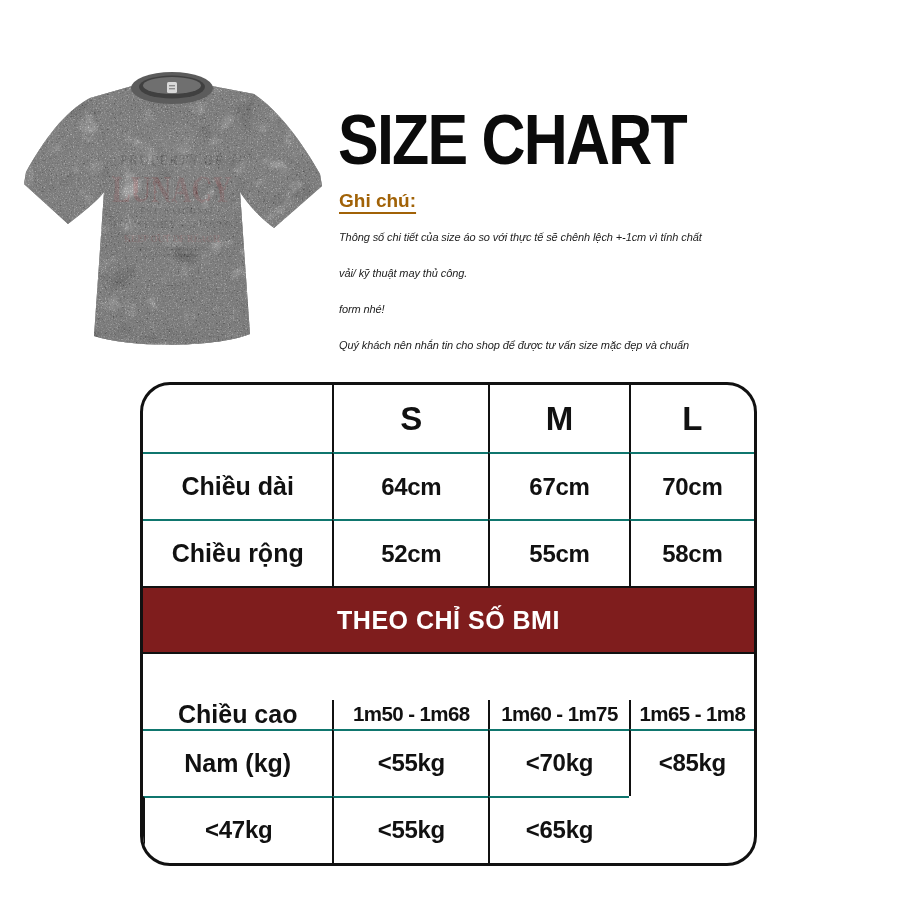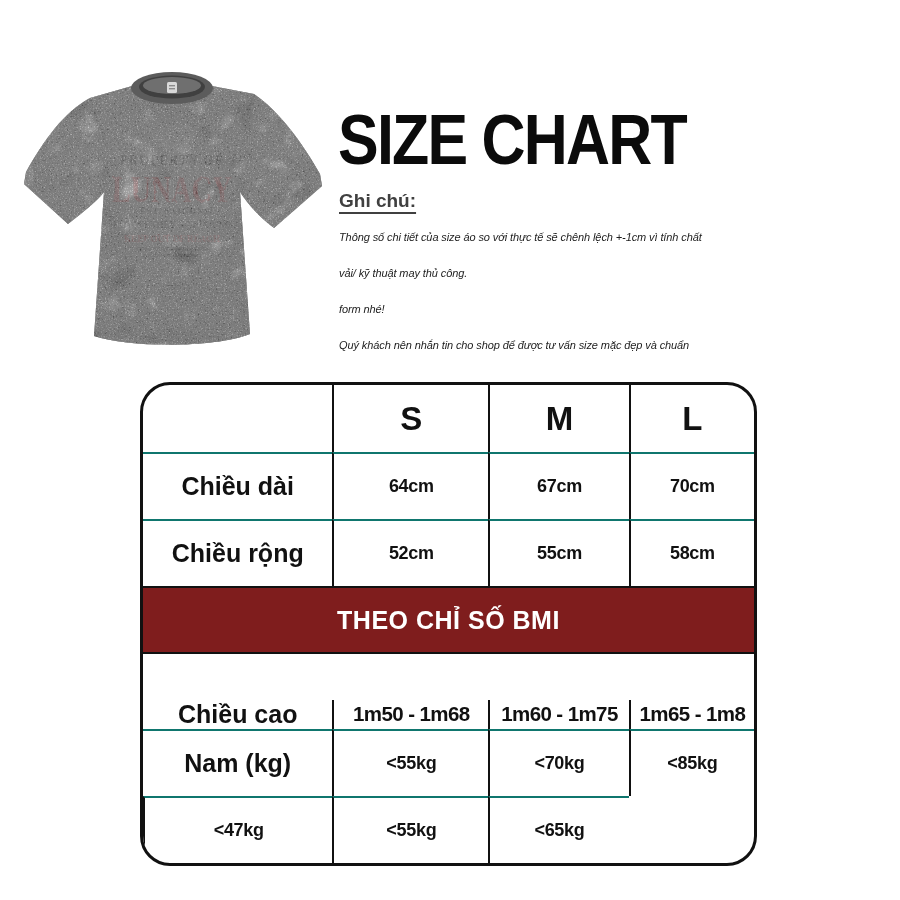--- a/index.html
+++ b/index.html
@@ -14,21 +14,21 @@
   }
 
   
   .page-title{
     position:absolute;left:338px;top:100px;
     font-size:70px;font-weight:800;letter-spacing:-2px;color:#0b0b0b;
     transform:scaleX(.87);transform-origin:left top;white-space:nowrap;
   }
   .note-heading{
     position:absolute;left:339px;top:190px;
-    font-size:19px;font-weight:700;color:#404040;
+    font-size:19px;font-weight:700;color:#a16207;
     text-decoration:underline;text-decoration-thickness:2px;text-underline-offset:5px;
   }
   .notes{
     position:absolute;left:339px;top:219px;width:545px;
     font-size:11px;line-height:36px;color:#1c1c1c;letter-spacing:-.1px;font-style:italic;
   }
   .note-line{white-space:nowrap;}
 
   
   .size-table{
@@ -41,21 +41,21 @@
   }
   .cell{
     display:flex;align-items:center;justify-content:center;
     border-left:2px solid #111;border-top:2px solid #0f766e;
     text-align:center;box-sizing:border-box;padding:0 2px;
   }
   .cell.first-col{border-left:none;}
   .cell.first-row{border-top:none;}
   .col-head{font-size:33px;font-weight:700;}
   .row-label{font-size:25px;font-weight:700;}
-  .val{font-size:18px;font-weight:700;letter-spacing:-.3px;}
+  .val{font-size:24px;font-weight:700;letter-spacing:-.3px;}
   .val.range{font-size:20.5px;letter-spacing:-.6px;}
   .bmi-band{
     grid-column:1 / 5;
     display:flex;align-items:center;justify-content:center;
     border-top:2px solid #111;border-bottom:2px solid #111;
     color:#fff;font-size:25px;font-weight:700;letter-spacing:.5px;
   }
   
   .cell.after-band{border-top:none;margin-top:46px;}
 </style>

